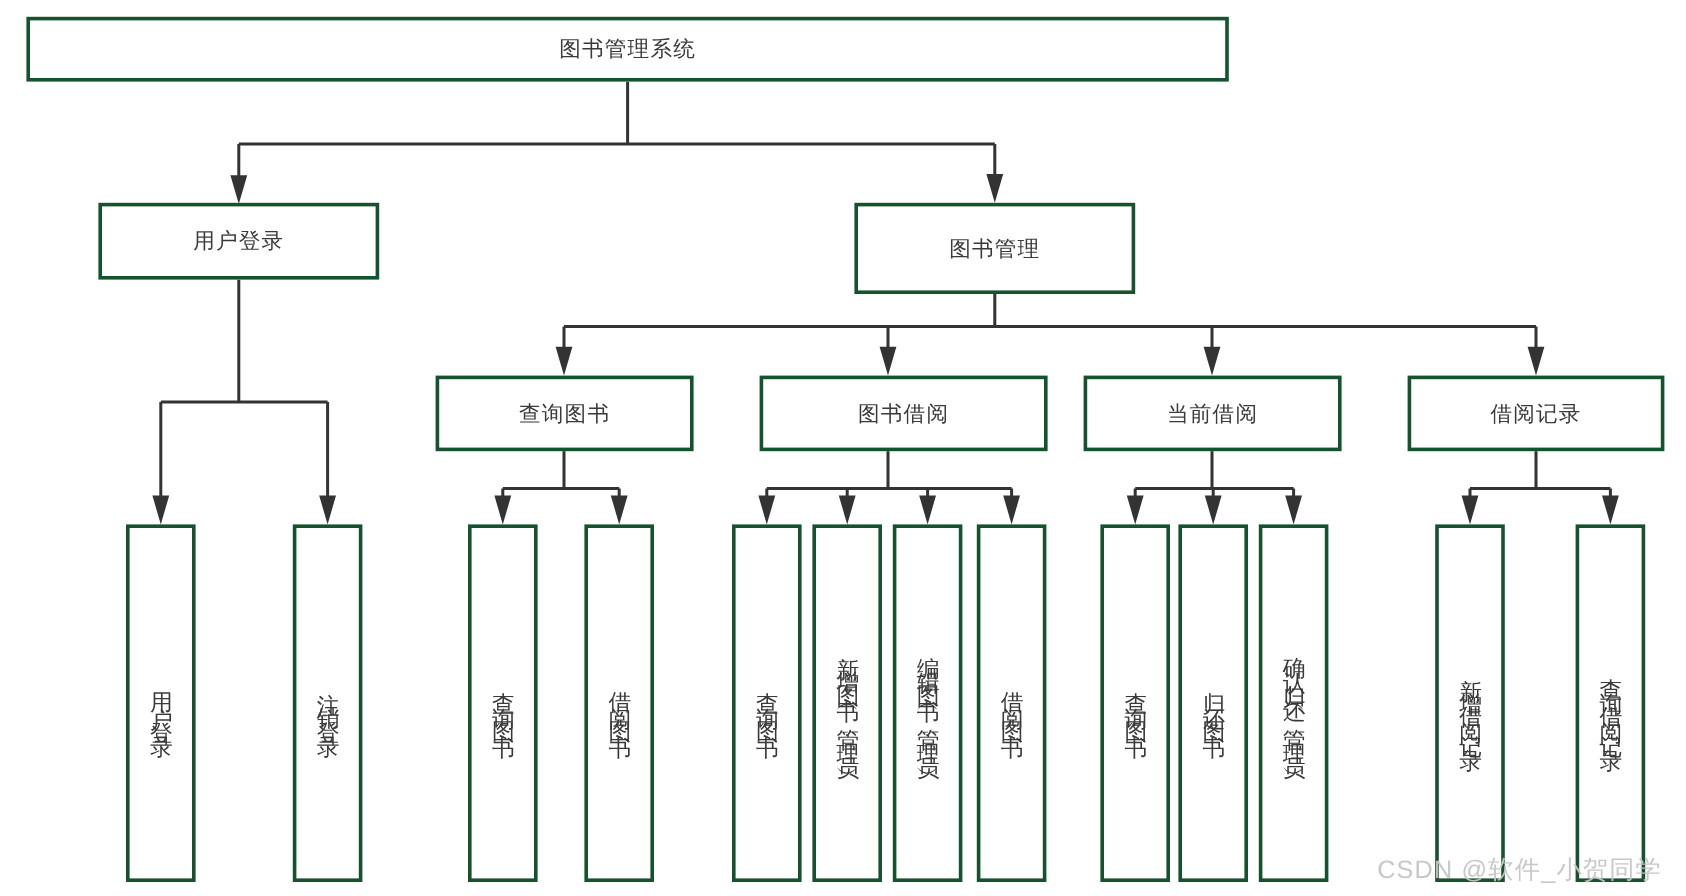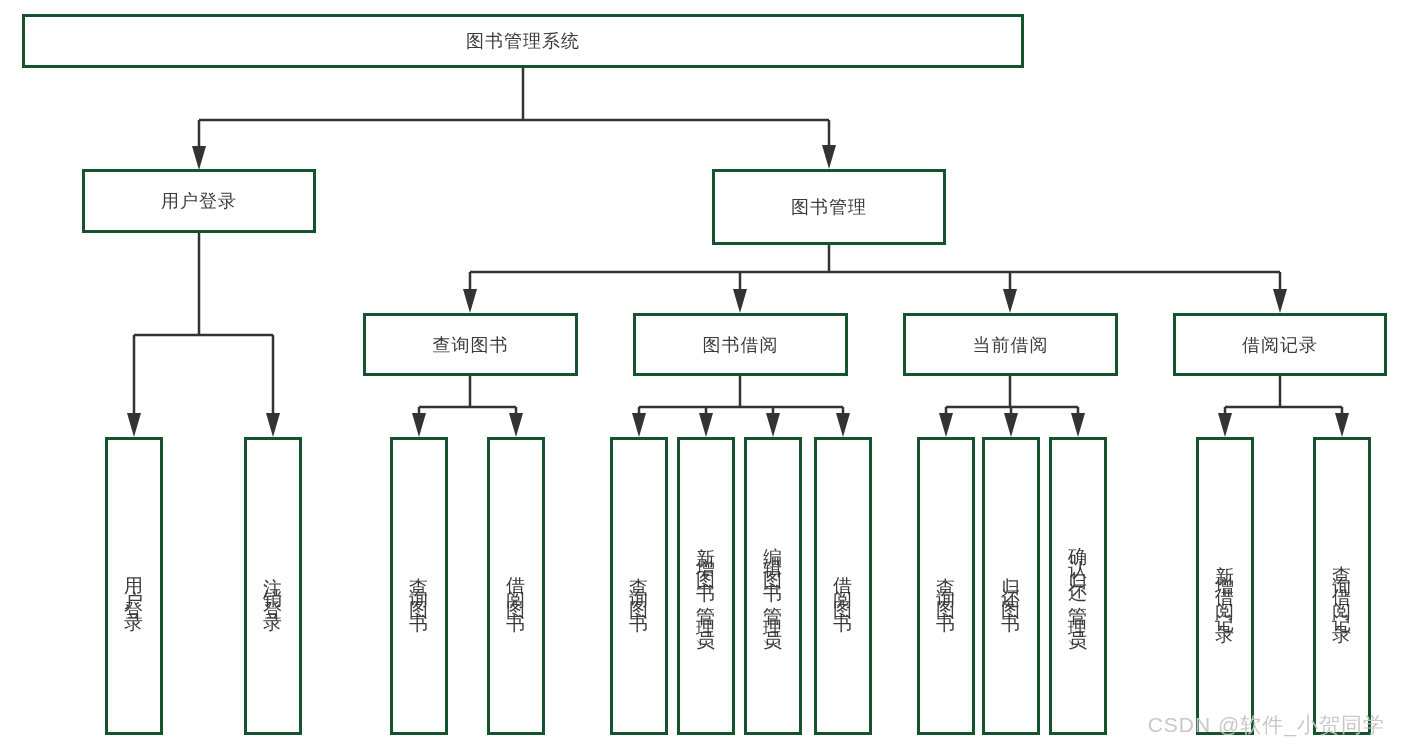--- a/index.html
+++ b/index.html
@@ -97,21 +97,21 @@
       <polygon class="ahead" points="1335,413 1349,413 1342,437"></polygon>
     </g>
   </svg>
 
   <div class="box" style="left:22px;top:14px;width:1002px;height:54px;">图书管理系统</div>
 
   <div class="box" style="left:82px;top:169px;width:234px;height:64px;">用户登录</div>
   <div class="box" style="left:712px;top:169px;width:234px;height:76px;">图书管理</div>
 
   <div class="box" style="left:363px;top:313px;width:215px;height:63px;">查询图书</div>
-  <div class="box" style="left:633px;top:313px;width:215px;height:63px;">图书借阅</div>
+  <div class="box" style="left:633px;top:313px;width:240px;height:63px;">图书借阅</div>
   <div class="box" style="left:1173px;top:313px;width:214px;height:63px;">借阅记录</div>
   <div class="box" style="left:903px;top:313px;width:215px;height:63px;">当前借阅</div>
 
   <div class="box leaf" style="left:105px;top:437px;width:58px;height:298px;">
     <span class="vtext">用户登录</span>
   </div>
   <div class="box leaf" style="left:244px;top:437px;width:58px;height:298px;">
     <span class="vtext">注销登录</span>
   </div>
 

